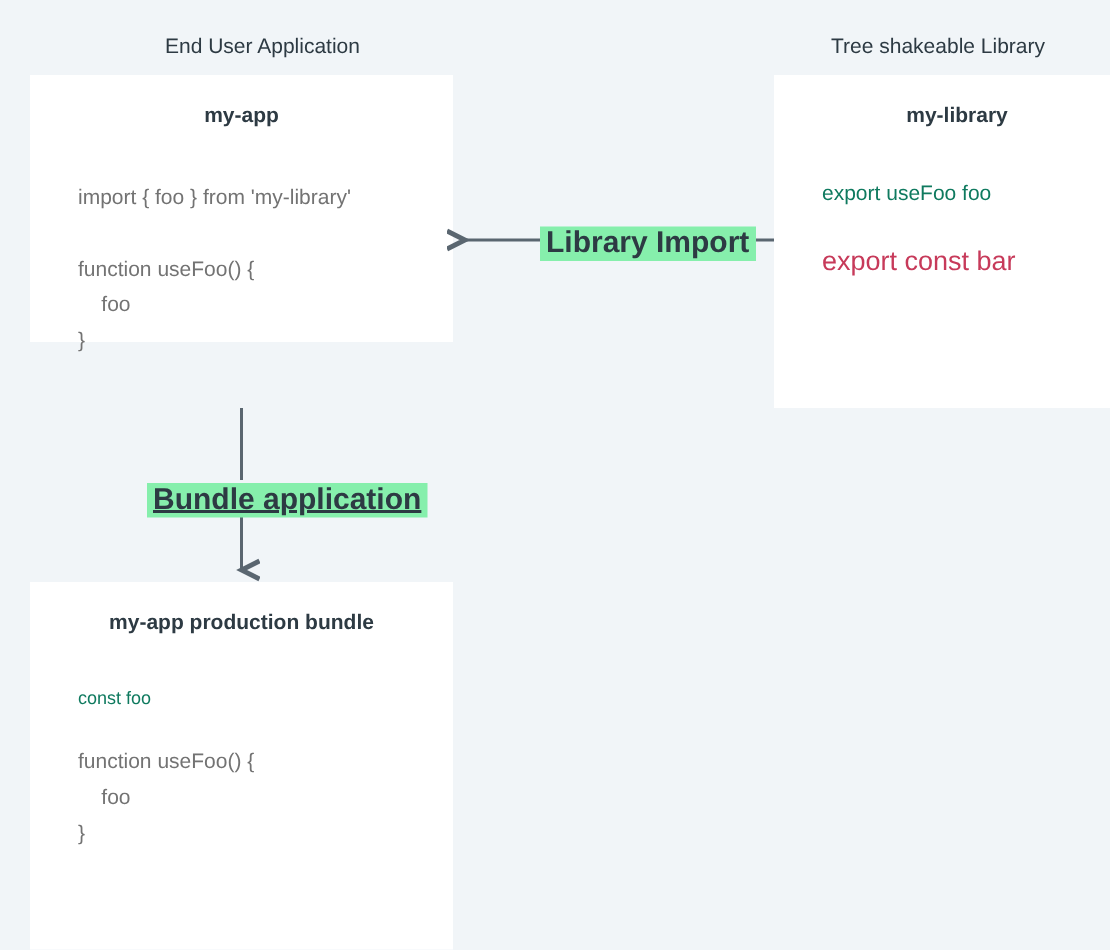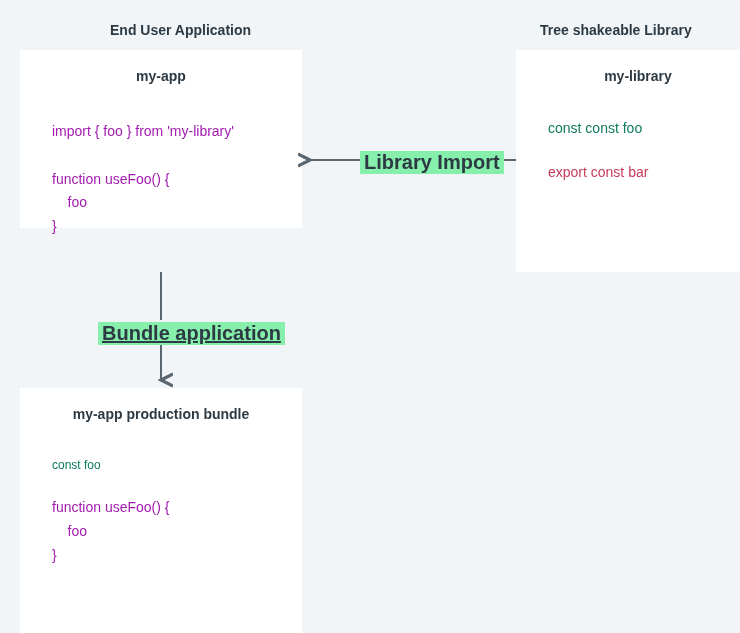--- a/index.html
+++ b/index.html
@@ -7,51 +7,51 @@
     width: 740px;
     height: 633px;
     background: #f1f5f8;
     font-family: -apple-system, BlinkMacSystemFont, "Segoe UI", Helvetica, Arial, sans-serif;
     color: #2d3a43;
     position: relative;
     overflow: hidden;
   }
   .section-title {
     position: absolute;
-    font-weight: 700;
+    font-weight: 400;
     font-size: 14px;
     color: #2d3a43;
   }
   .box {
     position: absolute;
     background: #ffffff;
     padding: 18px 32px 28px 32px;
     box-shadow: 0 0 0 rgba(0,0,0,0);
   }
   .box-title {
     font-weight: 700;
     font-size: 14px;
     text-align: center;
     color: #2d3a43;
     margin-bottom: 36px;
   }
   .code {
     font-family: -apple-system, BlinkMacSystemFont, "Segoe UI", Helvetica, Arial, sans-serif;
     font-size: 14px;
     line-height: 1.7;
-    color: #a21caf;
+    color: #737373;
     white-space: pre;
   }
   .export-used {
     color: #0f7a5f;
     font-size: 14px;
   }
   .export-unused {
     color: #c73a5a;
-    font-size: 14px;
+    font-size: 18px;
   }
   .const-included {
     color: #0f7a5f;
     font-size: 12px;
   }
   .arrow-label {
     position: absolute;
     font-weight: 700;
     font-size: 20px;
     color: #2d3a43;
@@ -61,34 +61,34 @@
   svg.connector {
     position: absolute;
     overflow: visible;
   }
 </style>
 </head>
 <body>
 
 <div class="section-title" style="left:110px; top:22px;">End User Application</div>
 
-<div class="section-title" style="left:540px; top:22px;">Tree shakeable Library</div>
+<div class="section-title" style="left:554px; top:22px;">Tree shakeable Library</div>
 
 <div class="box" style="left:20px; top:50px; width:282px; height:178px;">
   <div class="box-title">my-app</div>
   <div class="code">import { foo } from 'my-library'
 
 function useFoo() {
     foo
 }</div>
 </div>
 
 <div class="box" style="left:516px; top:50px; width:244px; height:222px;">
   <div class="box-title">my-library</div>
-  <div class="export-used" style="margin-bottom:28px;">const const foo</div>
+  <div class="export-used" style="margin-bottom:28px;">export useFoo foo</div>
   <div class="export-unused">export const bar</div>
 </div>
 
 <div class="box" style="left:20px; top:388px; width:282px; height:272px;">
   <div class="box-title">my-app production bundle</div>
   <div class="const-included" style="margin-bottom:24px;">const foo</div>
   <div class="code">function useFoo() {
     foo
 }</div>
 </div>

